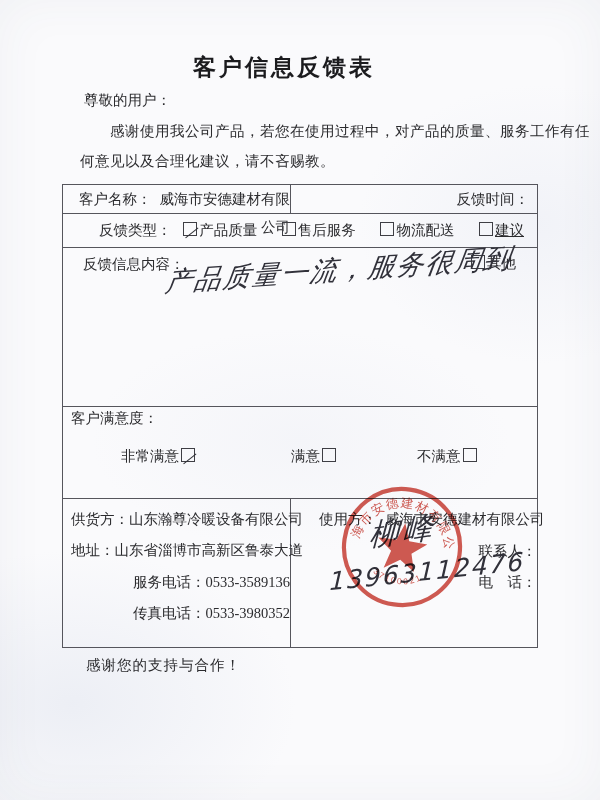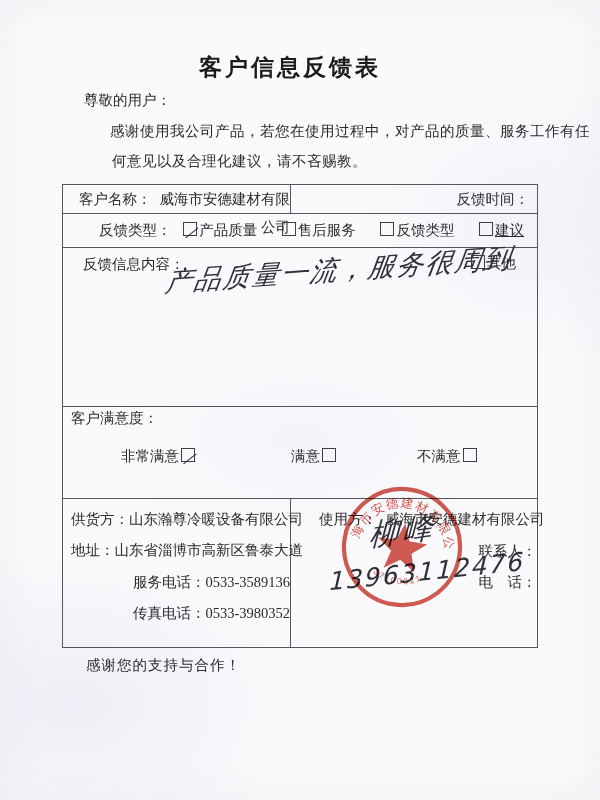--- a/index.html
+++ b/index.html
@@ -5,24 +5,24 @@
   html,body{margin:0;padding:0;}
   body{width:600px;height:800px;background:#e8e8ea;font-family:"Liberation Serif","DejaVu Serif",serif;}
   .page{position:relative;width:600px;height:800px;overflow:hidden;color:#2b2b2e;
     background:
       radial-gradient(ellipse 320px 220px at 12% 88%, rgba(205,212,228,.30), transparent 70%),
       radial-gradient(ellipse 260px 200px at 90% 28%, rgba(210,216,232,.22), transparent 70%),
       radial-gradient(ellipse 300px 160px at 50% 55%, rgba(214,219,233,.16), transparent 70%),
       #fafafc;
     box-shadow: inset 0 0 50px rgba(60,70,100,.05);}
   .title{position:absolute;top:52px;left:0;width:568px;text-align:center;
-    font-size:23px;font-weight:700;letter-spacing:3px;color:#1b1b1e;padding-left:6px;}
+    font-size:23px;font-weight:700;letter-spacing:3px;color:#1b1b1e;}
   .greeting{position:absolute;left:84px;top:91px;font-size:14.5px;}
   .intro1{position:absolute;left:110px;top:122px;font-size:14.5px;letter-spacing:.5px;}
-  .intro2{position:absolute;left:80px;top:152px;font-size:14.5px;letter-spacing:.5px;margin-left:32px;}
+  .intro2{position:absolute;left:80px;top:152px;font-size:14.5px;letter-spacing:.5px;}
   .ftable{position:absolute;left:62px;top:184px;width:476px;height:464px;
     border:1.2px solid #55555c;box-sizing:border-box;display:flex;flex-direction:column;
     font-size:14.5px;}
   .row{border-bottom:1px solid #55555c;box-sizing:border-box;position:relative;text-align:right;}
   .row:last-child{border-bottom:none;}
   .r1{height:29px;display:flex;}
   .r2{height:34px;line-height:33px;padding-left:8px;}
   .r3{height:159px;}
   .r4{height:92px;}
   .r5{flex:1;display:flex;gap:20px;}
@@ -74,21 +74,21 @@
       </div>
       <div class="cell-r">
         <span class="lbl">反馈时间：</span>
       </div>
     </div>
 
     <div class="row r2">
       <span class="lbl">反馈类型：</span>
       <span class="opt"><span class="box checked"></span><span>产品质量</span></span>
       <span class="opt"><span class="box"></span><span>售后服务</span></span>
-      <span class="opt"><span class="box"></span><span>反馈类型</span></span>
+      <span class="opt"><span class="box"></span><span>物流配送</span></span>
       <span class="opt tight"><span class="box"></span><span>建议</span></span>
       <span class="opt"><span class="box"></span><span>其他</span></span>
     </div>
 
     <div class="row r3">
       <span class="lbl">反馈信息内容：</span>
       <span class="hw hw-feedback">产品质量一流，服务很周到</span>
     </div>
 
     <div class="row r4">

